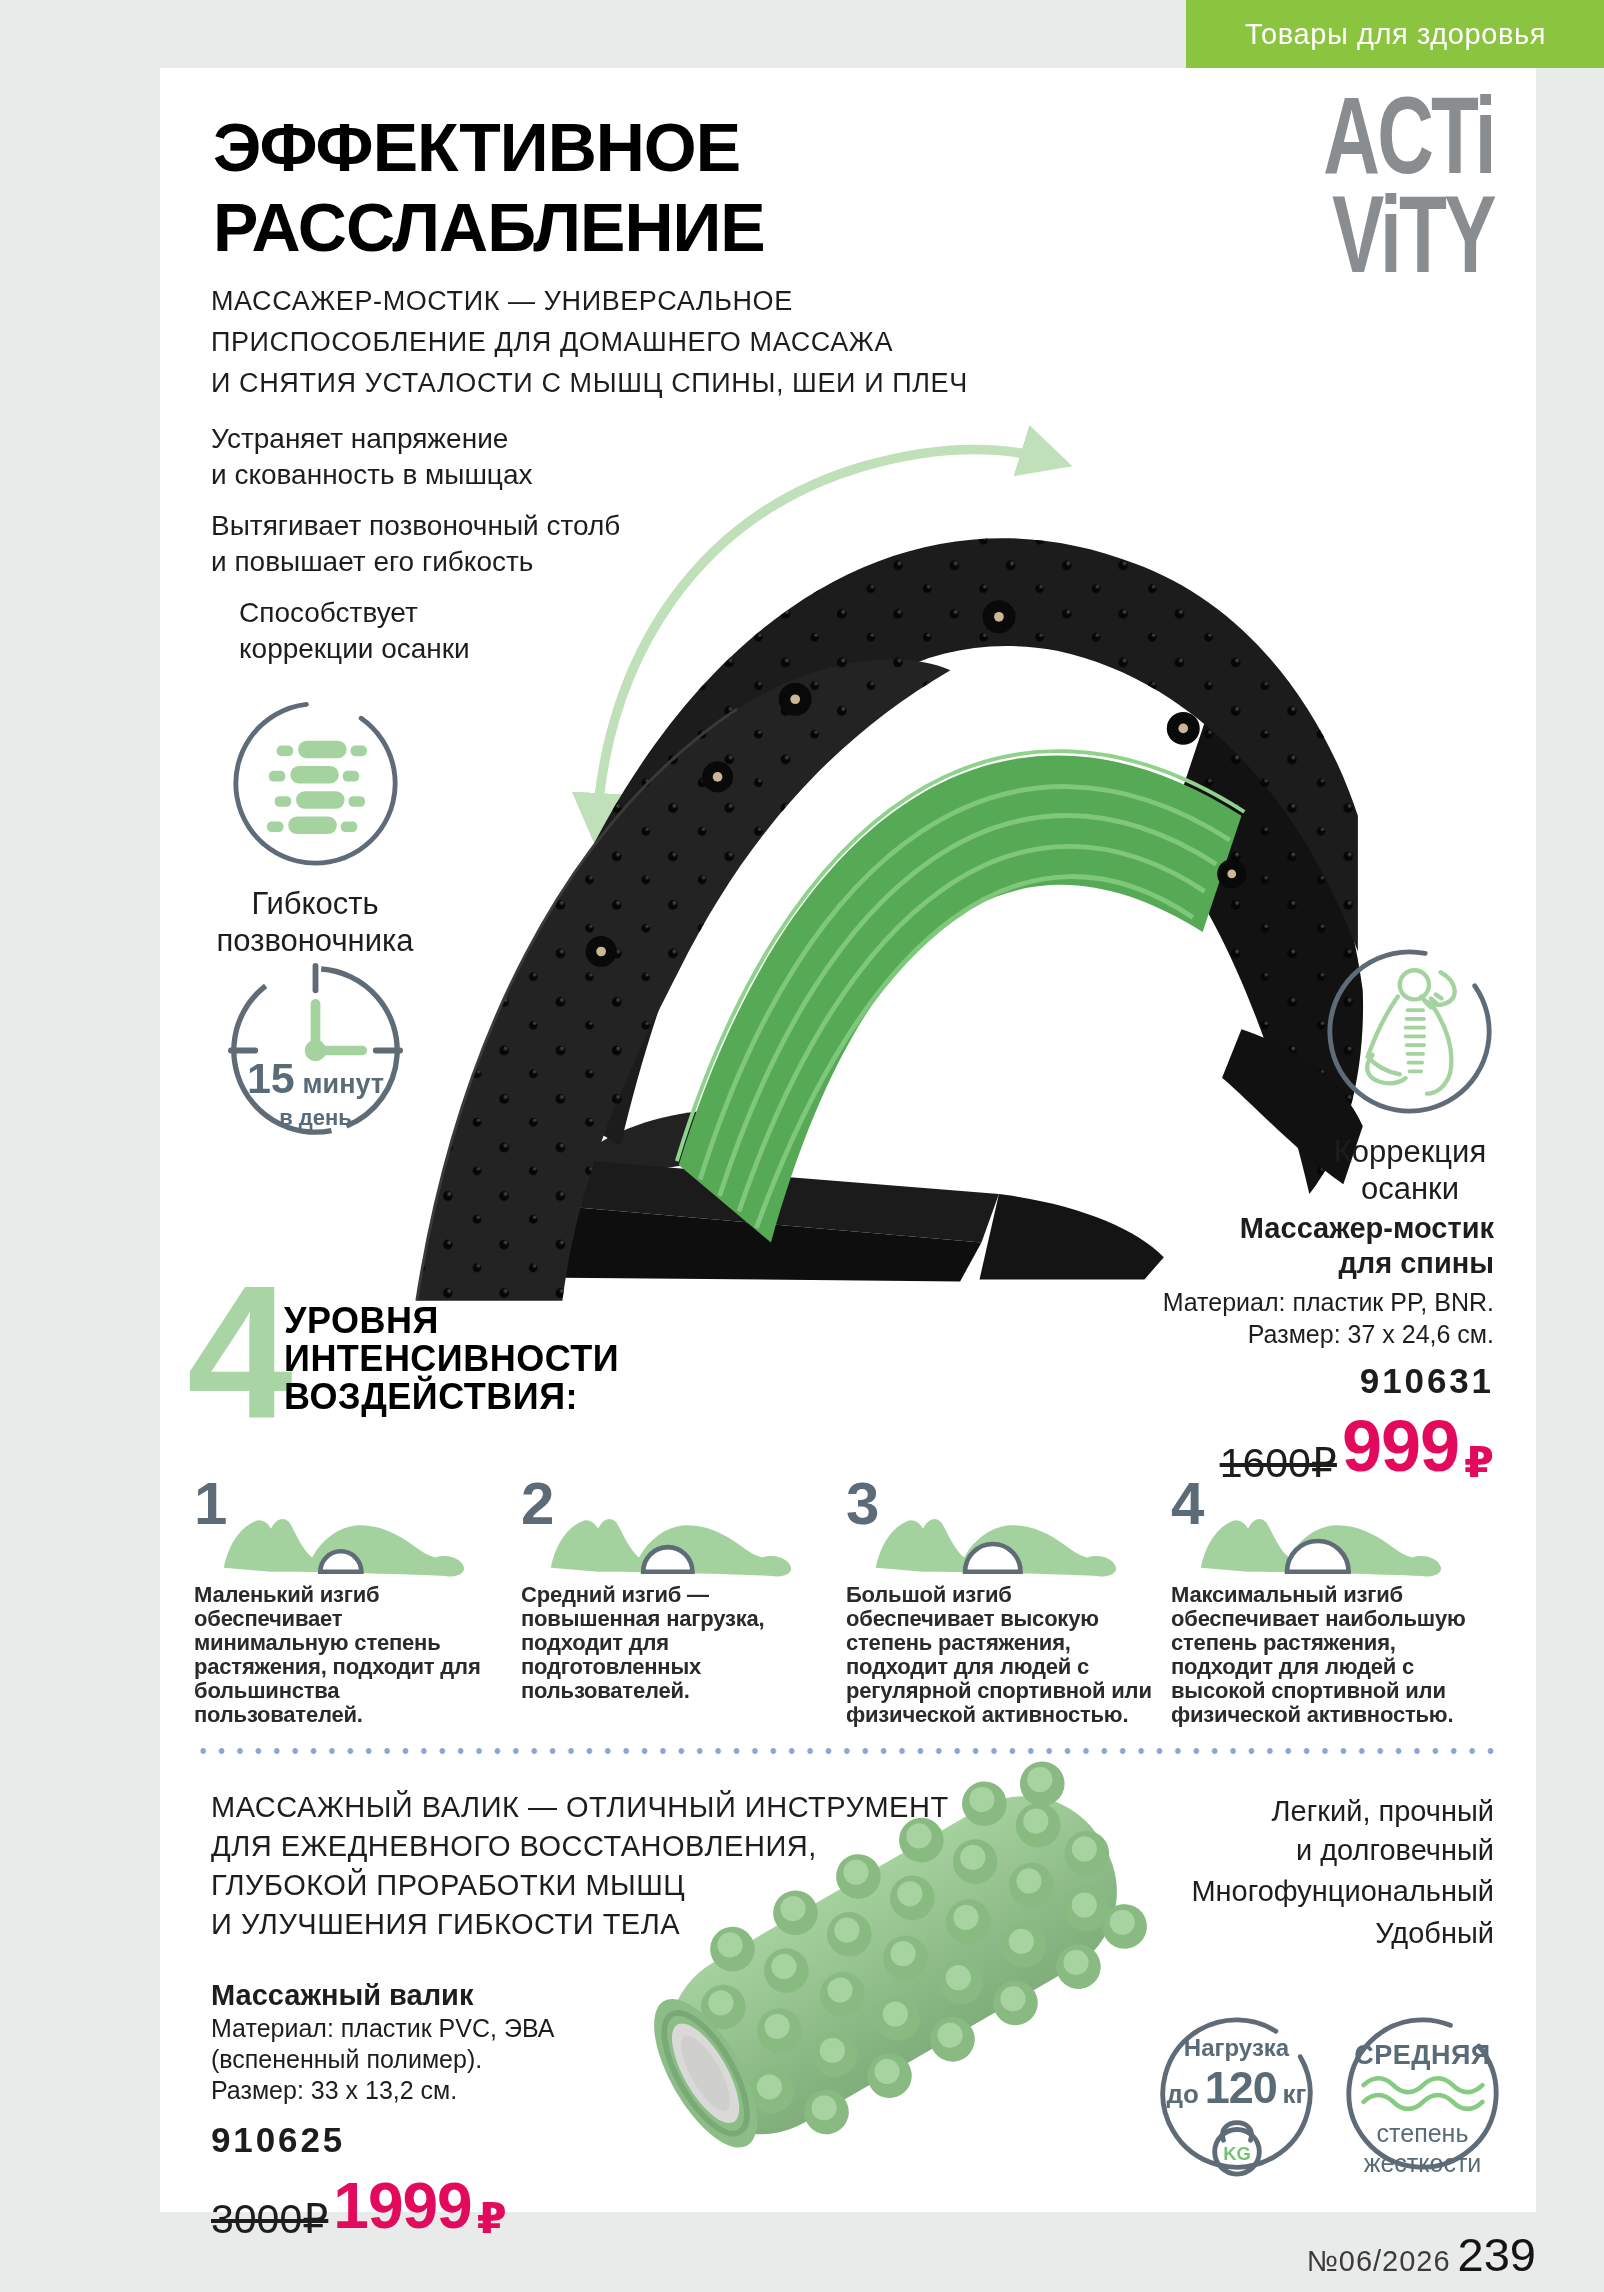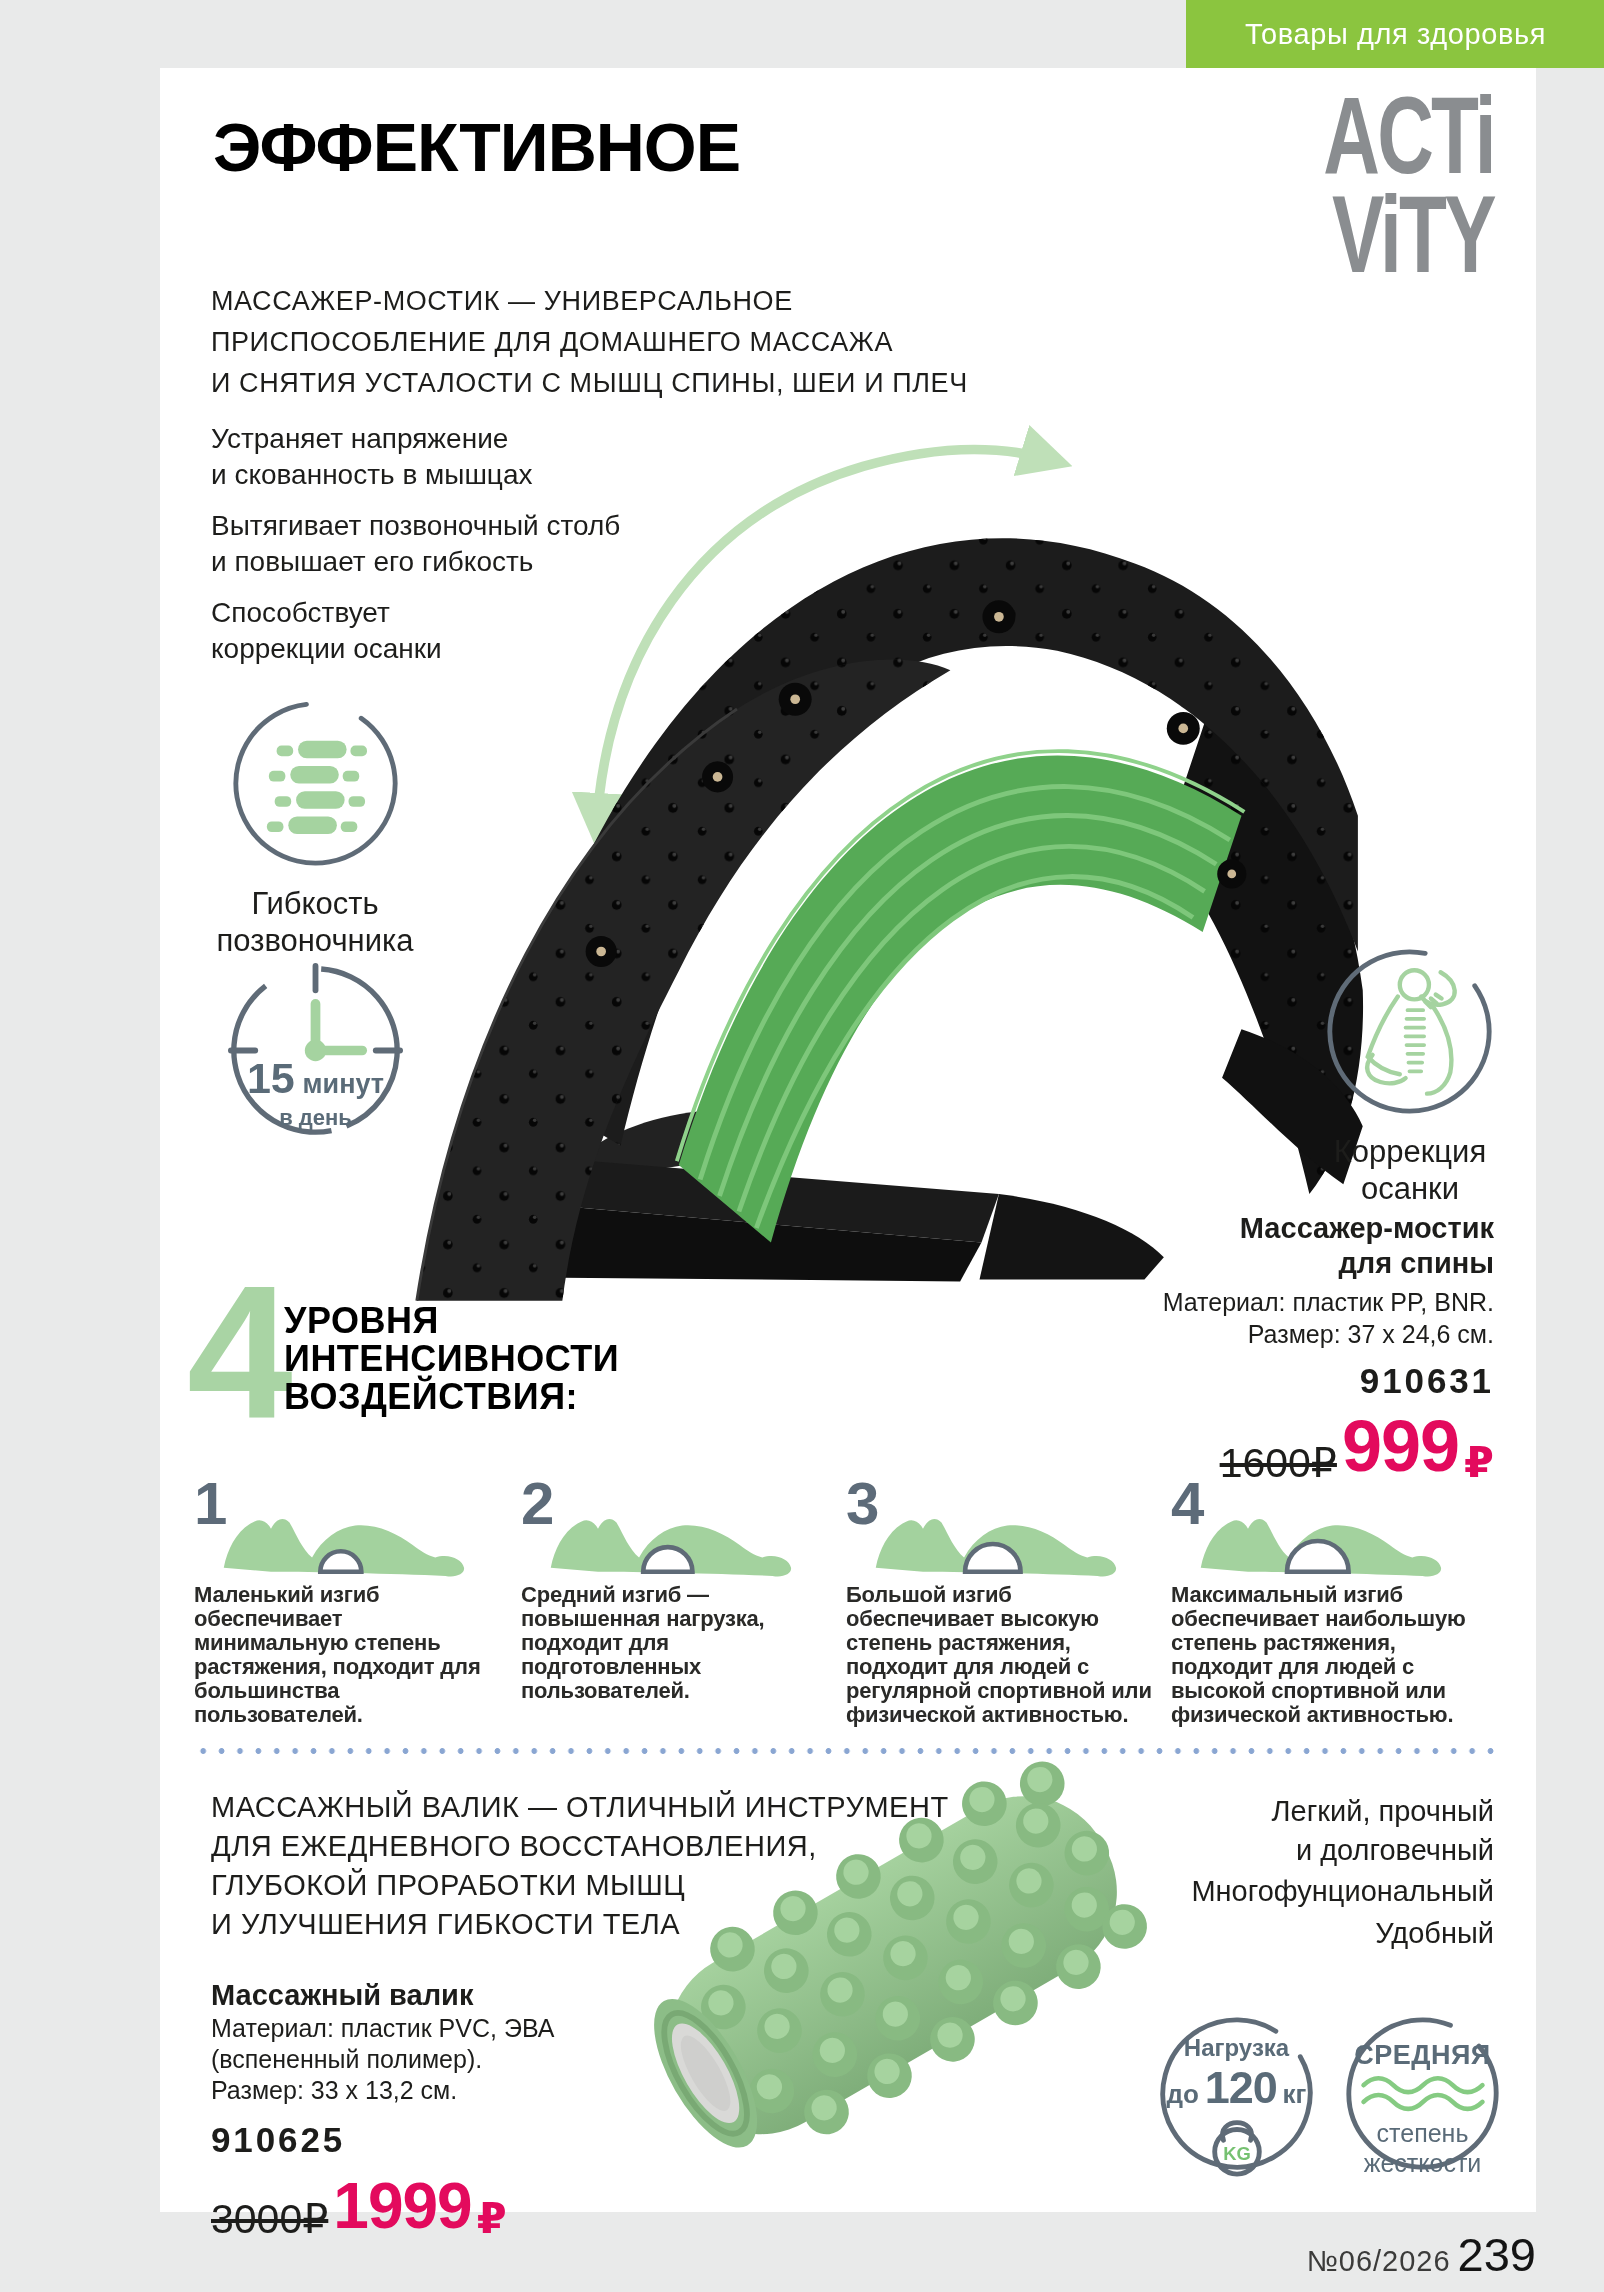--- a/index.html
+++ b/index.html
@@ -14,21 +14,21 @@
              display:flex; align-items:center; justify-content:center; 
              color:#ffffff; font-size:29px; letter-spacing:0.6px; white-space:nowrap; }
   .brand { right:42px; top:17.5px; text-align:right; color:#8a8d90; font-weight:800;
            font-size:109px; line-height:99px; letter-spacing:-3.9px;
            transform:scaleX(.72); transform-origin:top right; }
 
   
   .title { left:53px; top:39px; font-size:68px; line-height:80px; font-weight:800; letter-spacing:-1px; color:#000; }
   .subtitle { left:51px; top:213px; font-size:27px; line-height:41px; letter-spacing:0.6px; color:#1d1d1b; }
   .benefit { left:51px; font-size:28px; line-height:36px; color:#1d1d1b; }
-  .b1 { top:353px; } .b2 { top:440px; } .b3 { top:527px; }
+  .b1 { top:353px; } .b2 { top:440px; } .b3 { top:527px;margin-left:28px; }
 
   
   .icon-circle { position:absolute; }
   .icon-label { position:absolute; text-align:center; font-size:31px; line-height:37px; color:#1d1d1b; }
   .clock-text { position:absolute; left:68px; top:986px; width:175px; text-align:center; color:#5a6b78; z-index:3; }
   .clock-row { display:flex; align-items:baseline; justify-content:center; gap:7.8px; }
   .clock-big { font-size:43px; font-weight:800; }
   .clock-unit { font-size:27px; font-weight:800; }
   .clock-per { font-size:22px; font-weight:800; margin-top:1.9px; }
 
@@ -110,20 +110,21 @@
 
   <div class="card">
 
     <div class="abs brand">
       <div>ACTi</div>
       <div>ViTY</div>
     </div>
 
     <div class="abs title">
       <div>ЭФФЕКТИВНОЕ</div>
+      <div>РАССЛАБЛЕНИЕ</div>
     </div>
 
     <div class="abs subtitle">
       <div>МАССАЖЕР-МОСТИК — УНИВЕРСАЛЬНОЕ</div>
       <div>ПРИСПОСОБЛЕНИЕ ДЛЯ ДОМАШНЕГО МАССАЖА</div>
       <div>И СНЯТИЯ УСТАЛОСТИ С МЫШЦ СПИНЫ, ШЕИ И ПЛЕЧ</div>
     </div>
 
     <div class="abs benefit b1">
       <div>Устраняет напряжение</div>

